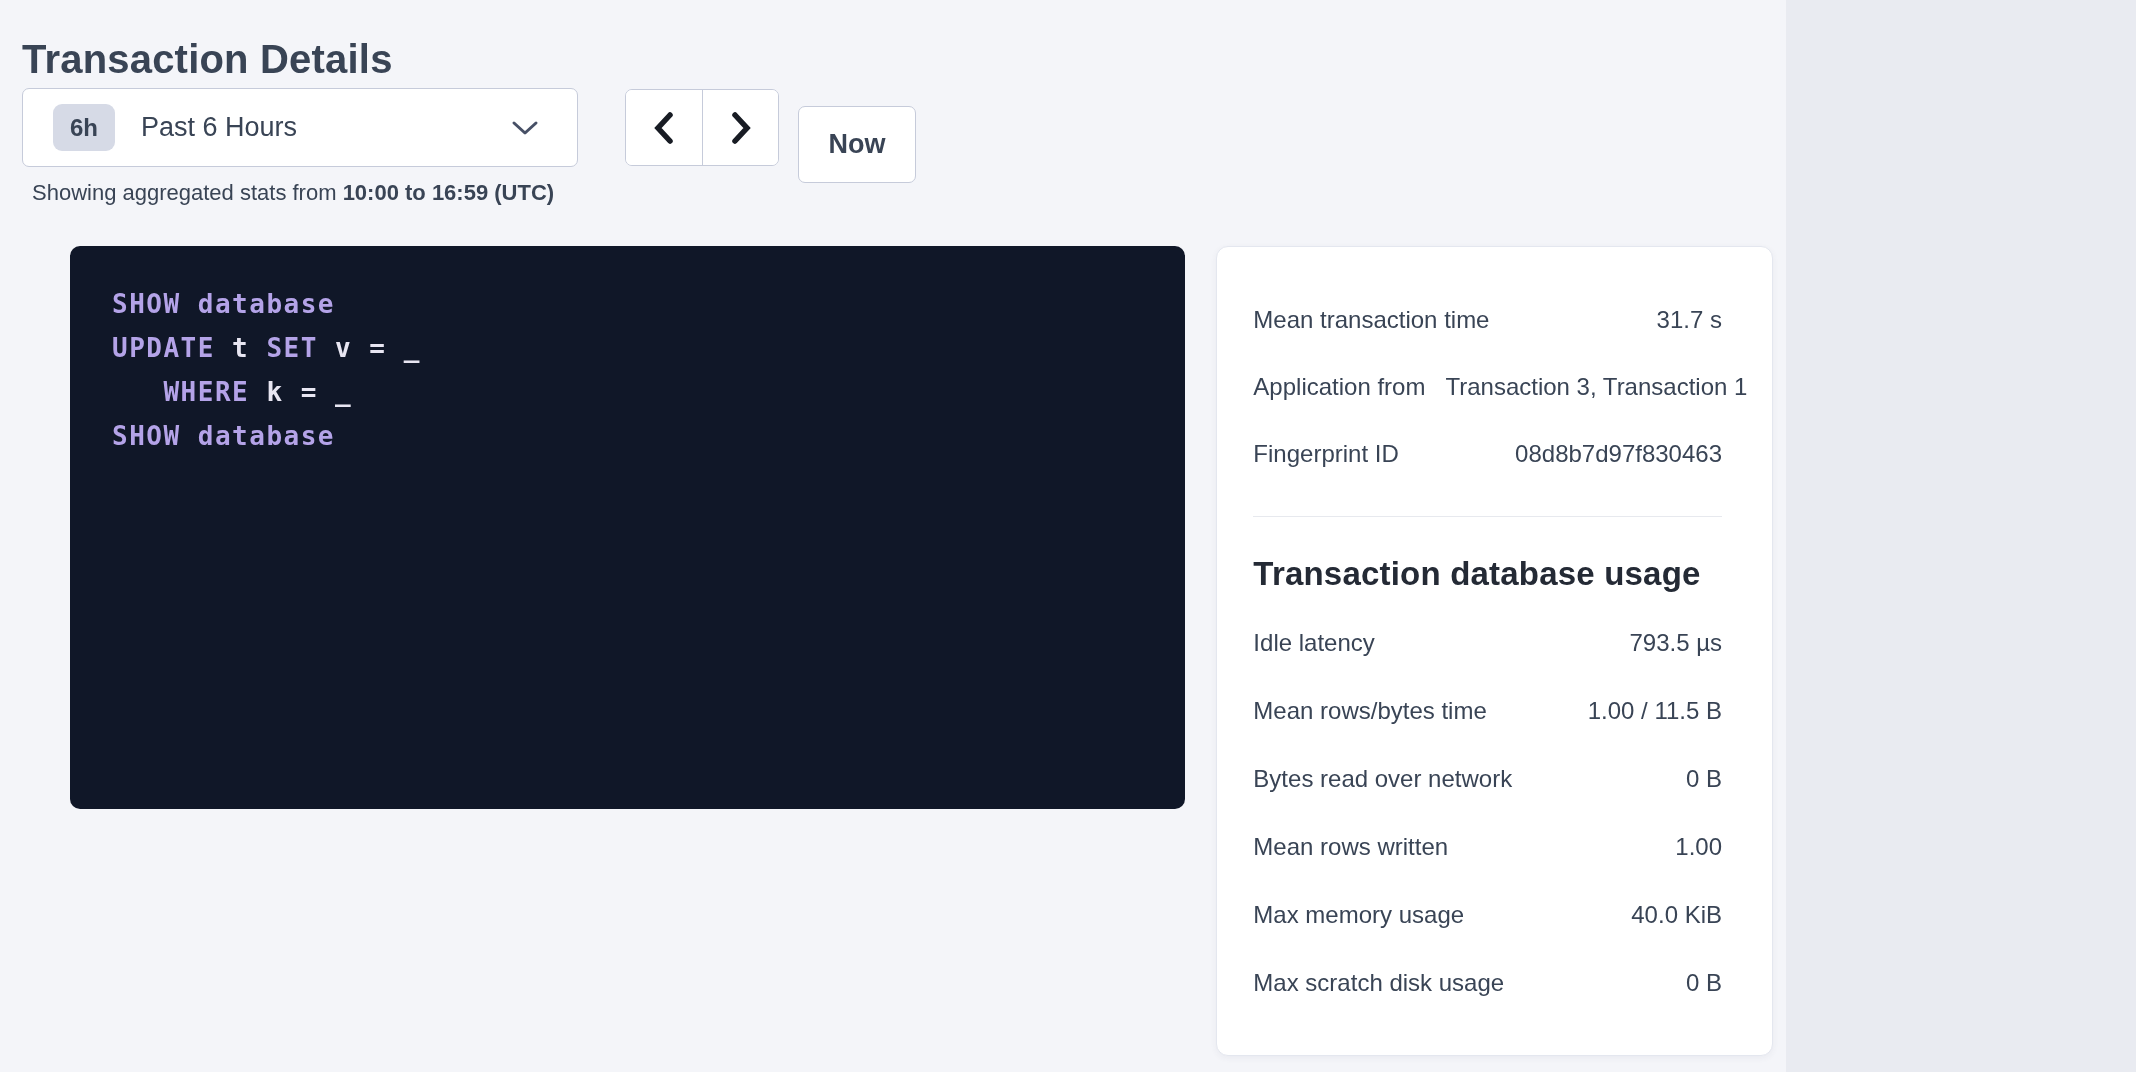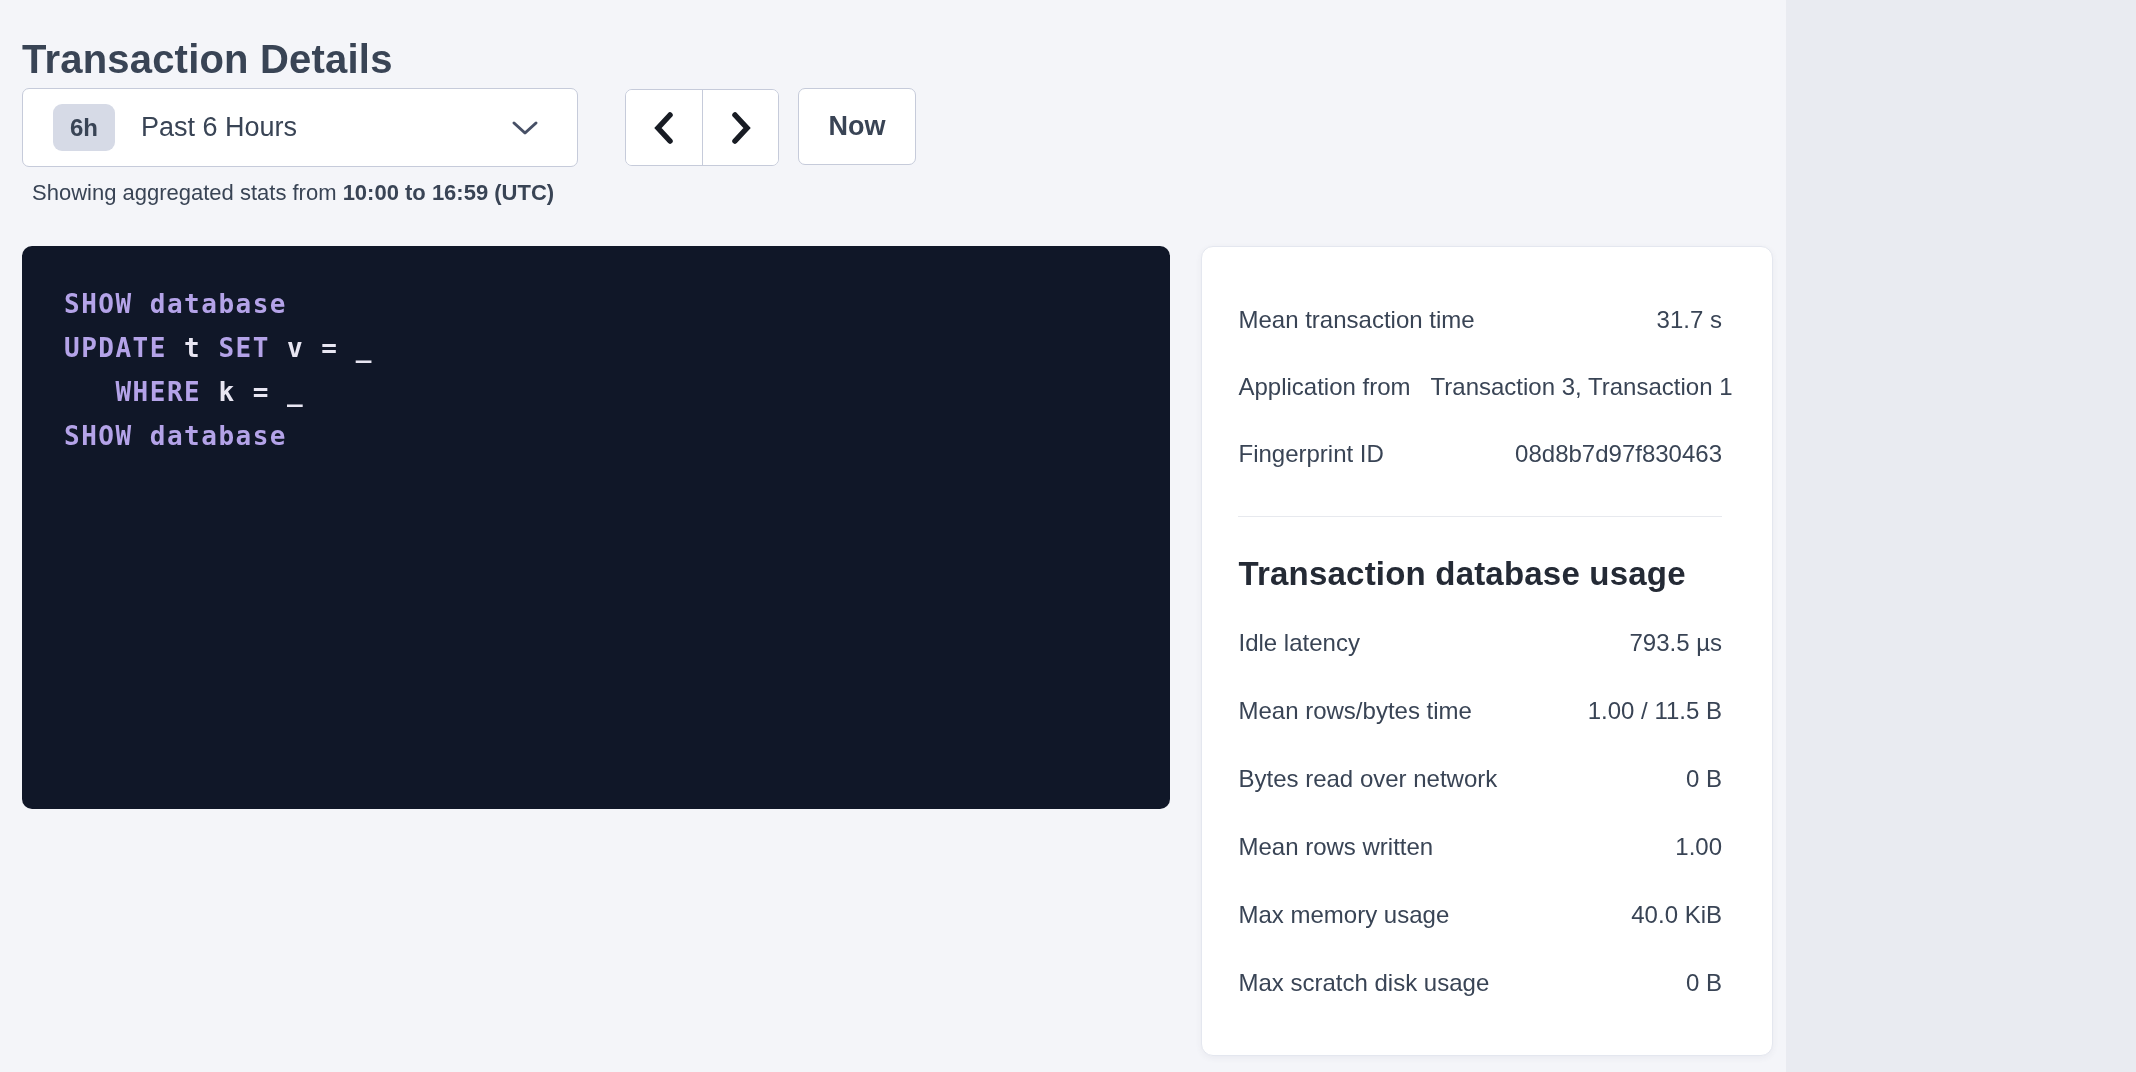--- a/index.html
+++ b/index.html
@@ -78,21 +78,21 @@
     border: none;
     display: flex;
     align-items: center;
     justify-content: center;
     cursor: pointer;
     padding: 0;
   }
   .nav-btn + .nav-btn { border-left: 1.5px solid #c6cbda; }
   .now-btn {
     margin-left: 19px;
-    margin-top: 0;
+    margin-top: 18px;
     width: 118px;
     height: 77px;
     background: #ffffff;
     border: 1.5px solid #c6cbda;
     border-radius: 7px;
     font-family: "Liberation Sans", sans-serif;
     font-size: 27px;
     font-weight: 700;
     color: #394455;
     cursor: pointer;
@@ -118,20 +118,21 @@
     height: 563px;
     background: #101728;
     border-radius: 10px;
     padding: 36px 30px 30px 42px;
     font-family: "DejaVu Sans Mono", "Liberation Mono", monospace;
     font-size: 26px;
     line-height: 44px;
     letter-spacing: 1.5px;
     white-space: pre;
     overflow: hidden;
+    margin-left: 48px;
   }
   .code-line { height: 44px; }
   .tok-keyword { color: #b4a3e8; font-weight: 700; }
   .tok-plain   { color: #e8e6f2; font-weight: 700; }
   .details-card {
     margin-left: 31px;
     width: 680px;
     height: 810px;
     background: #ffffff;
     border: 1px solid #e4e7ef;

